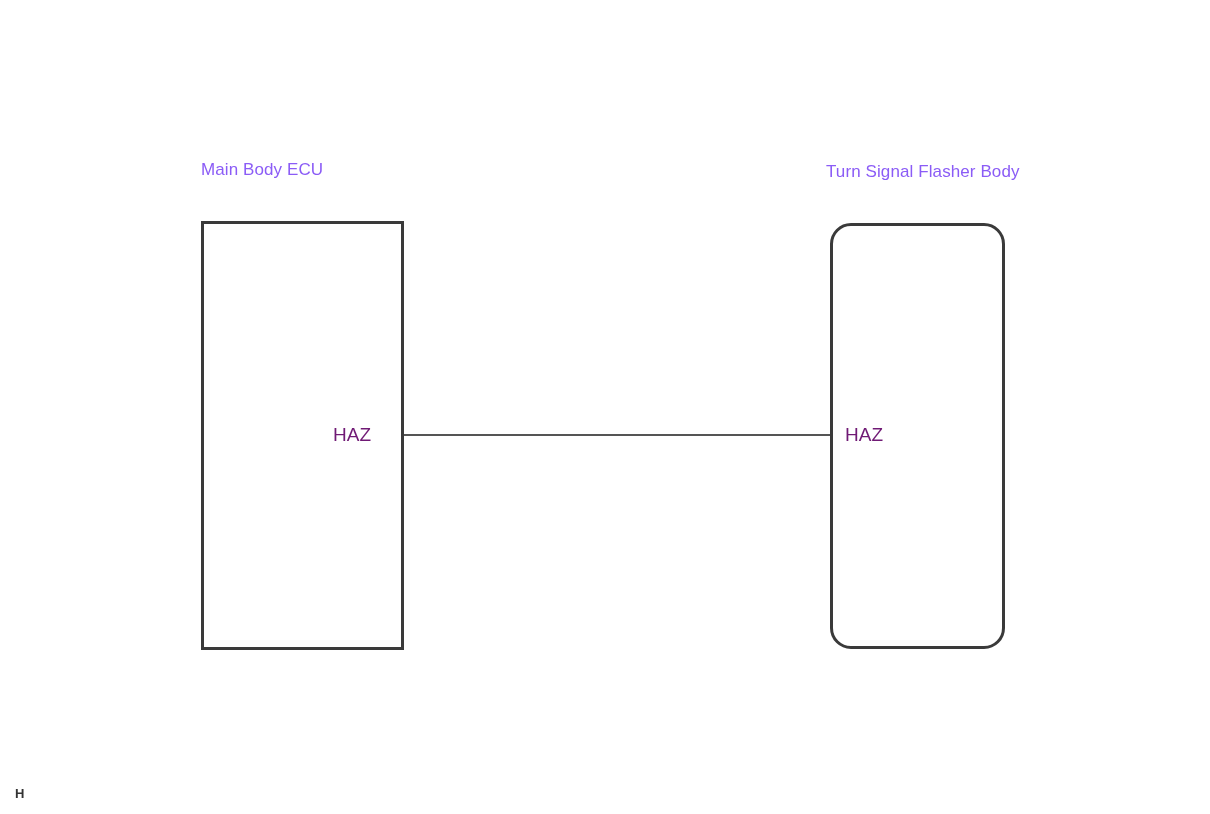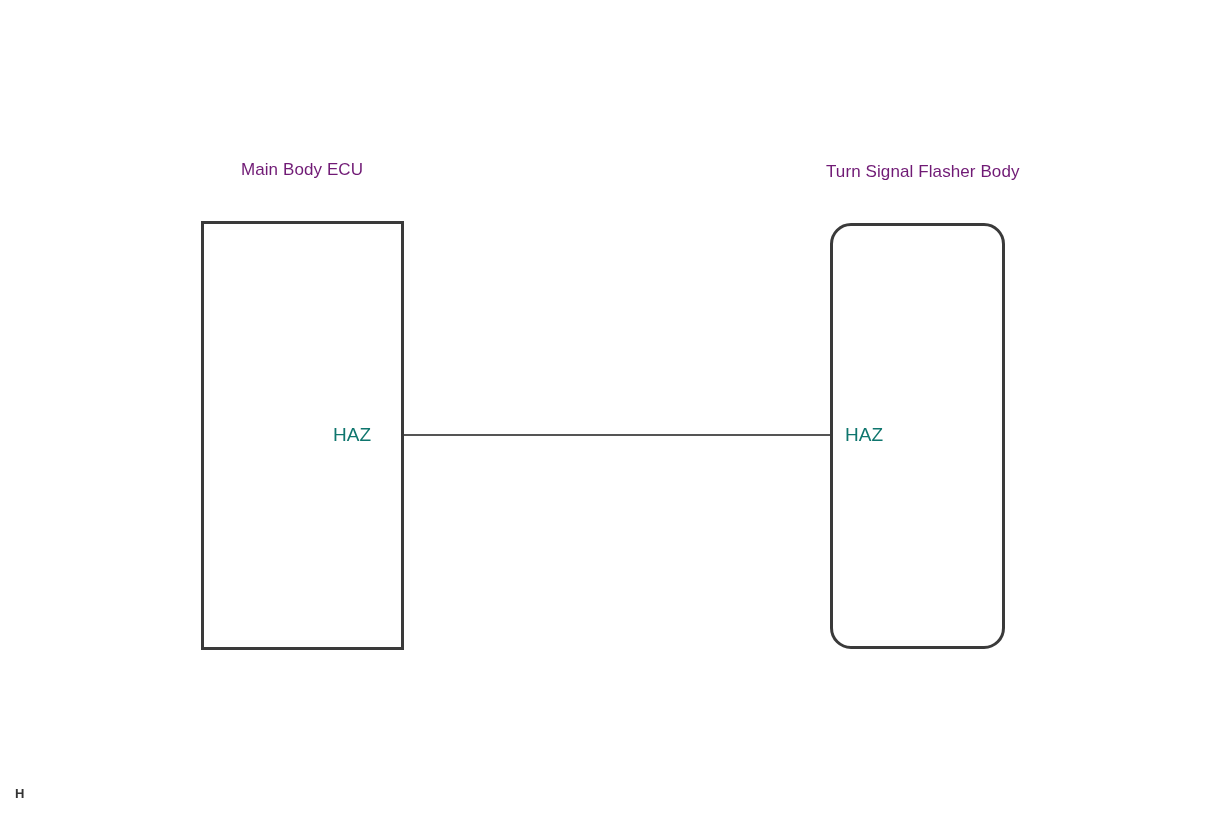--- a/index.html
+++ b/index.html
@@ -17,23 +17,23 @@
     height: 814px;
     background: #ffffff;
     overflow: hidden;
   }
 
   
   .component-title {
     position: absolute;
     font-size: 17px;
     line-height: 20px;
-    color: #701a75;
+    color: #8b5cf6;
     white-space: nowrap;
-    text-align: center;
+    text-align: left;
     letter-spacing: 0.1px;
   }
   #title-ecu {
     left: 201px;
     top: 160px;
     width: 202px;
   }
   #title-relay {
     left: 826px;
     top: 162px;
@@ -60,21 +60,21 @@
     width: 175px;
     height: 426px;
     border-radius: 21px;
   }
 
   
   .terminal-label {
     position: absolute;
     font-size: 19px;
     line-height: 22px;
-    color: #0f766e;
+    color: #701a75;
     white-space: nowrap;
   }
   #terminal-ecu-haz {
     left: 333px;
     top: 424px;
   }
   #terminal-relay-haz {
     left: 845px;
     top: 424px;
   }

